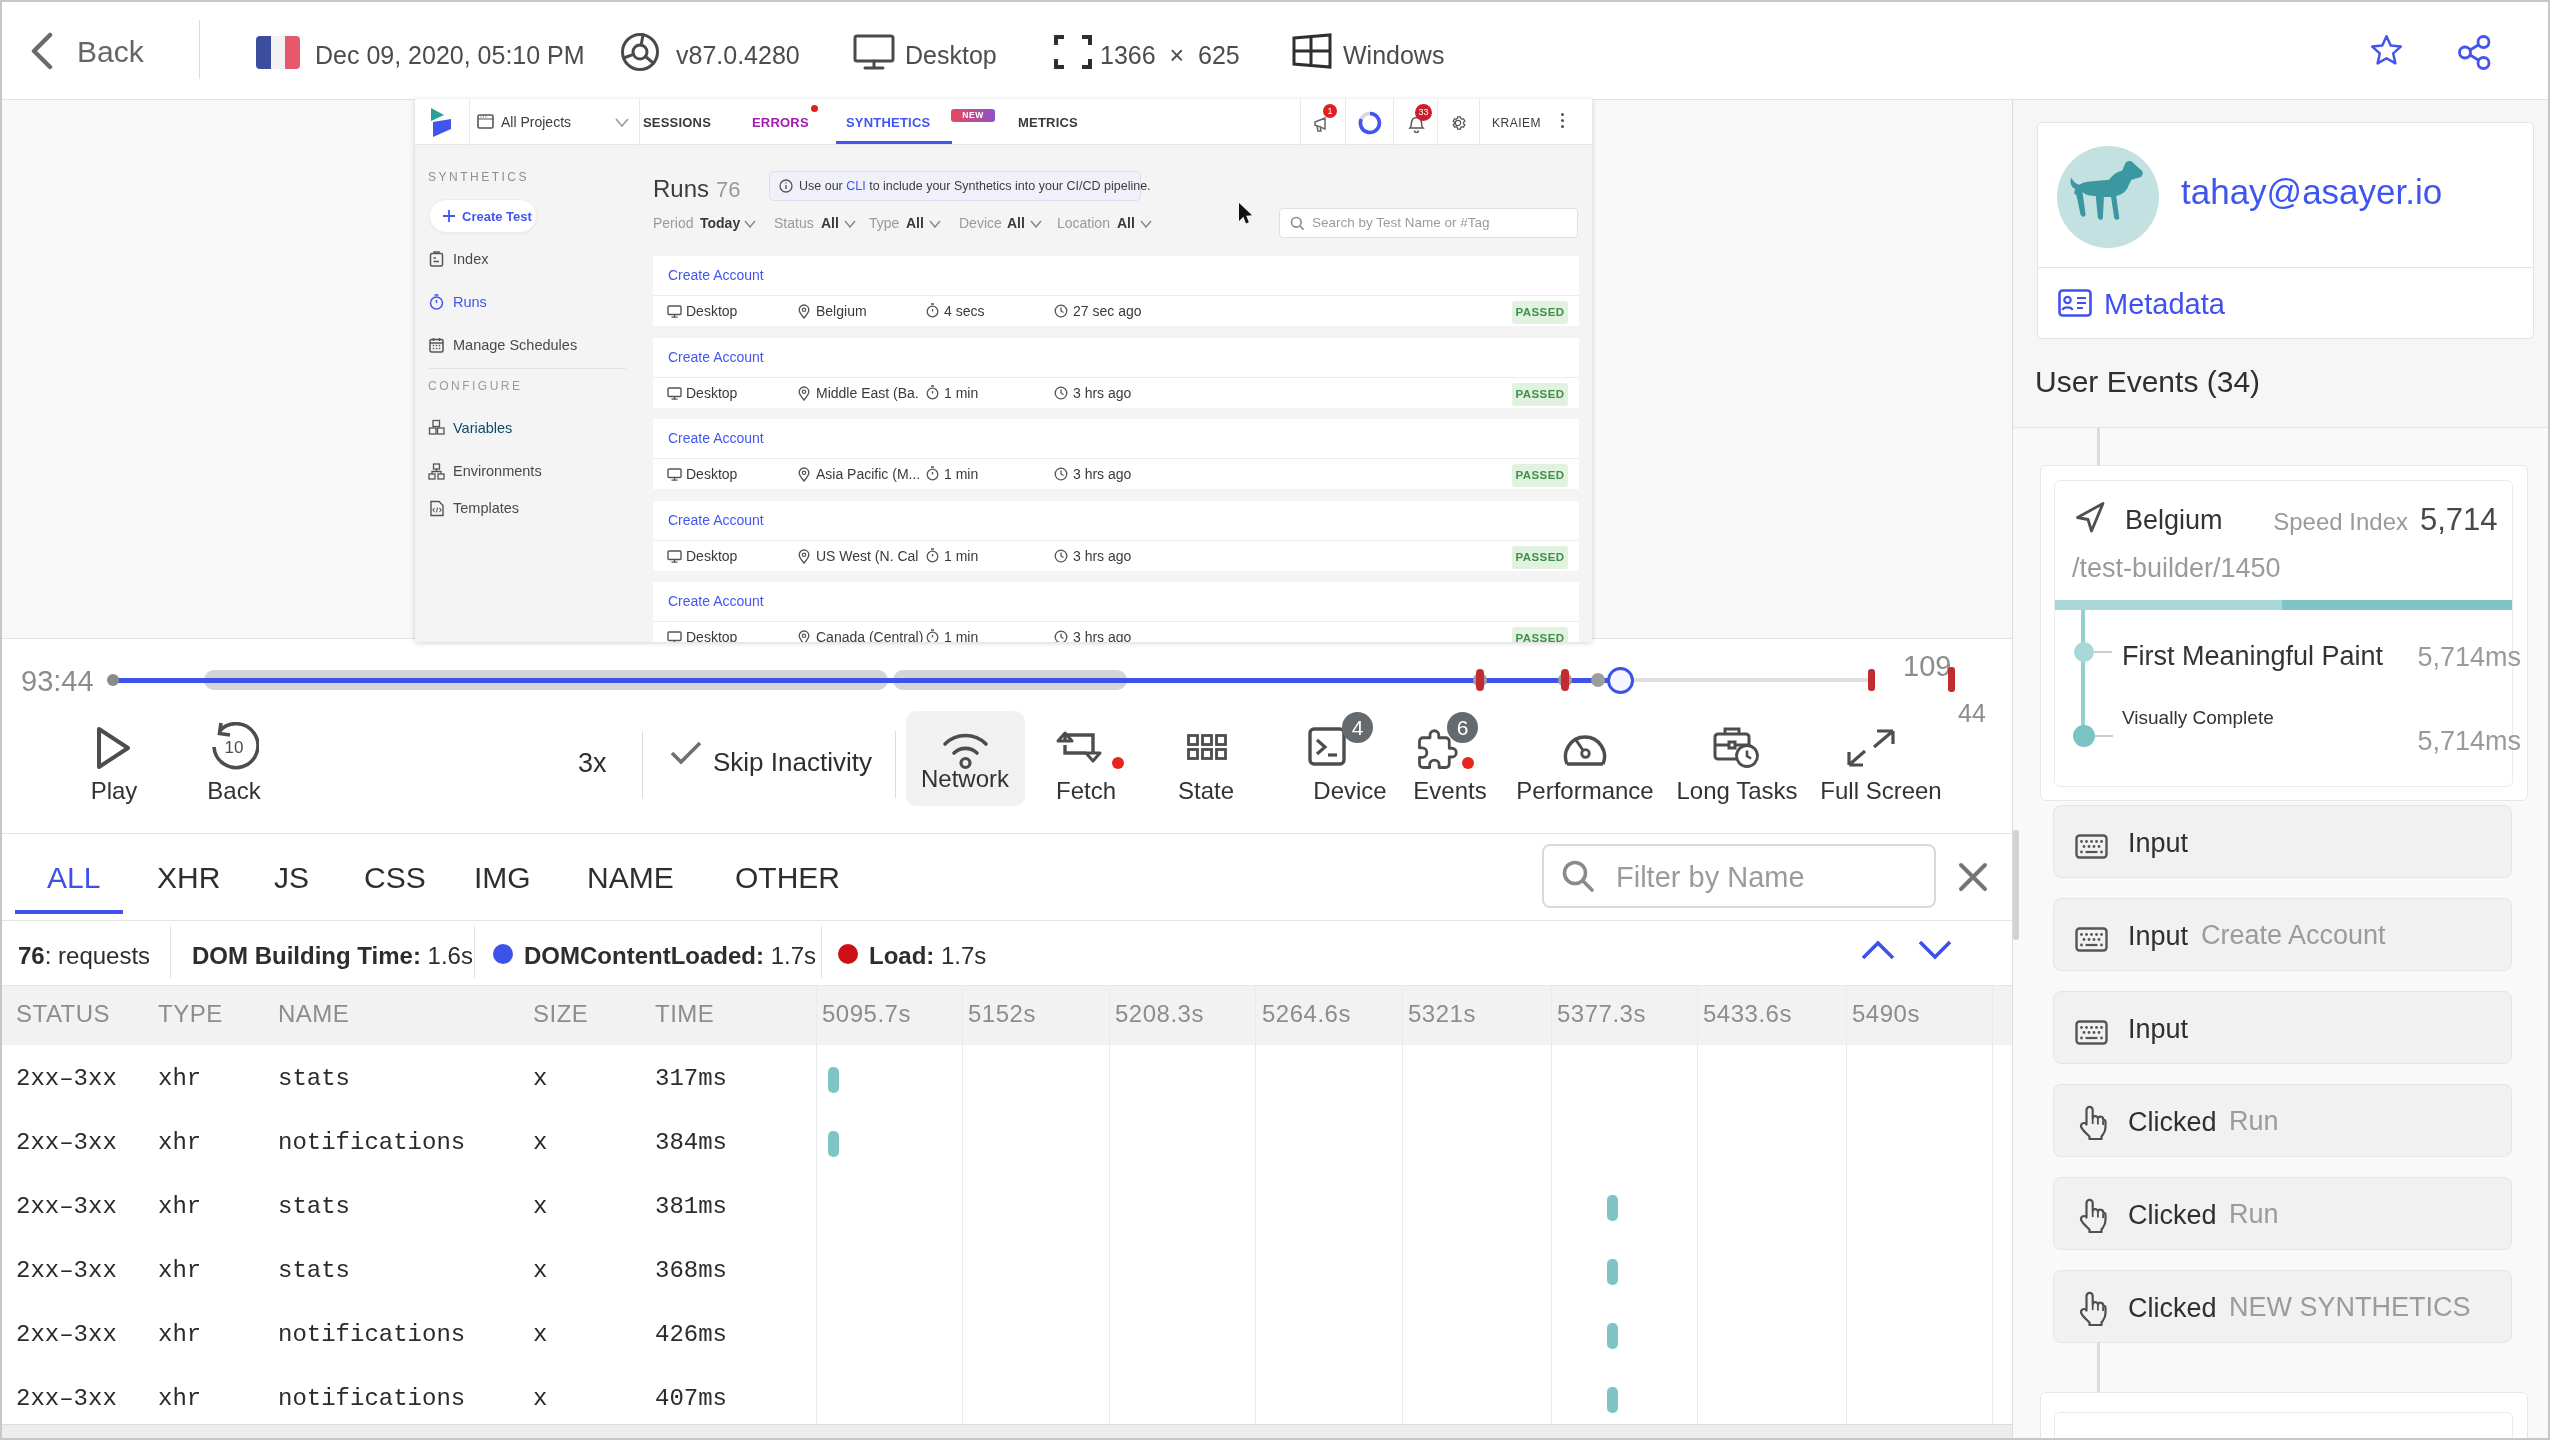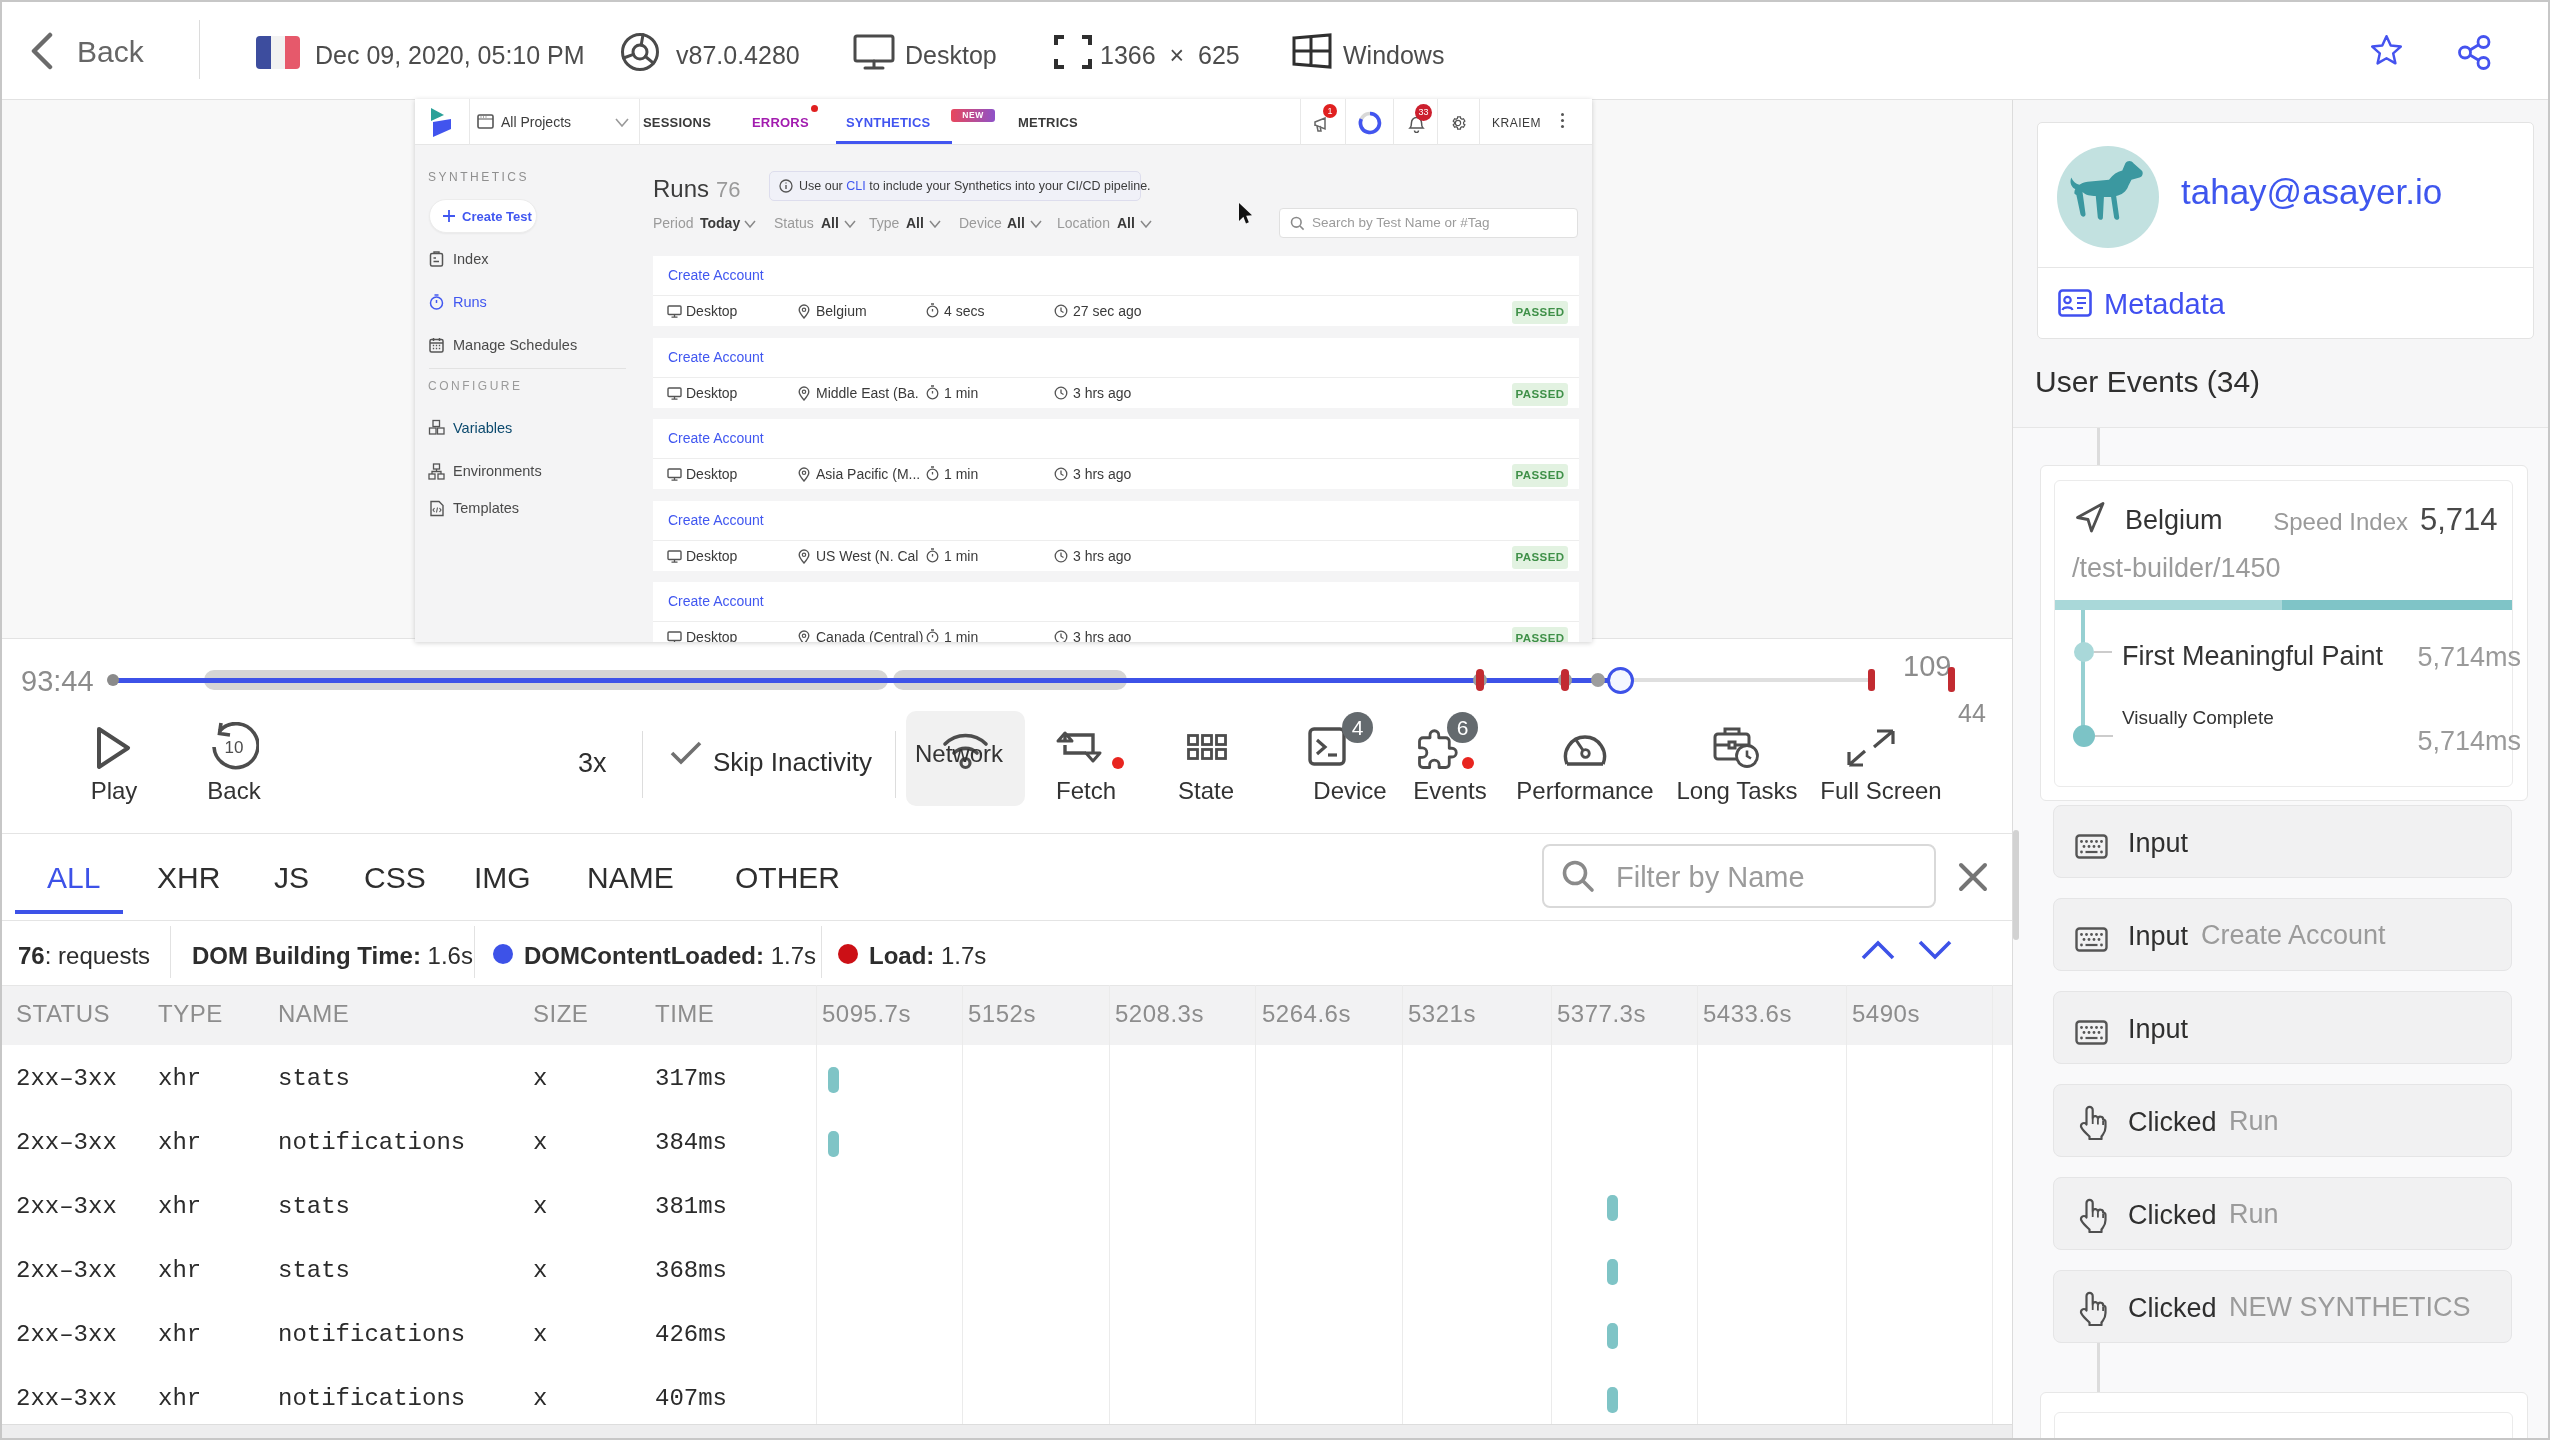--- a/index.html
+++ b/index.html
@@ -347,21 +347,21 @@
     <path d="M2 13 L11 22 L30 3" fill="none" stroke="#707070" stroke-width="3.6"></path>
   </svg>
 <div class="a" style="left:713px;top:747px;font-size:26px;color:#2e2e2e">Skip Inactivity</div>
 <div class="a" style="left:895px;top:731px;width:1px;height:67px;background:#ddd"></div>
 <div class="a" style="left:906px;top:711px;width:119px;height:95px;border-radius:10px;background:#f1f1f1"></div>
 <svg class="a" style="left:937px;top:726px" width="57" height="44" viewBox="0 0 57 44">
     <path d="M8 18 A29 29 0 0 1 49 18" fill="none" stroke="#4d4d4d" stroke-width="3.6" stroke-linecap="round"></path>
     <path d="M17 27 A16.5 16.5 0 0 1 40 27" fill="none" stroke="#4d4d4d" stroke-width="3.6" stroke-linecap="round"></path>
     <circle cx="28.5" cy="37" r="4.5" fill="none" stroke="#4d4d4d" stroke-width="3.2"></circle>
   </svg>
-<div class="a ctl-lbl" style="left:915px;top:740px;width:100px;">Network</div>
+<div class="a ctl-lbl" style="left:915px;top:765px;width:100px;text-align:center">Network</div>
 <svg class="a" style="left:1056px;top:727px" width="52" height="42" viewBox="0 0 52 42">
     <path d="M9 14 V8 H37 V26 M30 26 H9 V18" fill="none" stroke="#4d4d4d" stroke-width="3.4"></path>
     <path d="M2 14 L9 6 L16 14 Z" fill="none" stroke="#4d4d4d" stroke-width="3" stroke-linejoin="round"></path>
     <path d="M30 26 L37 34 L44 26 Z" fill="none" stroke="#4d4d4d" stroke-width="3" stroke-linejoin="round"></path>
   </svg>
 <div class="a" style="left:1112px;top:757px;width:12px;height:12px;border-radius:50%;background:#e8251f"></div>
 <div class="a ctl-lbl" style="left:1036px;top:777px;width:100px;text-align:center">Fetch</div>
 <svg class="a" style="left:1187px;top:734px" width="40" height="26" viewBox="0 0 40 26">
     <g fill="none" stroke="#4d4d4d" stroke-width="2.8">
       <rect x="1.5" y="1.5" width="9" height="9"></rect>

